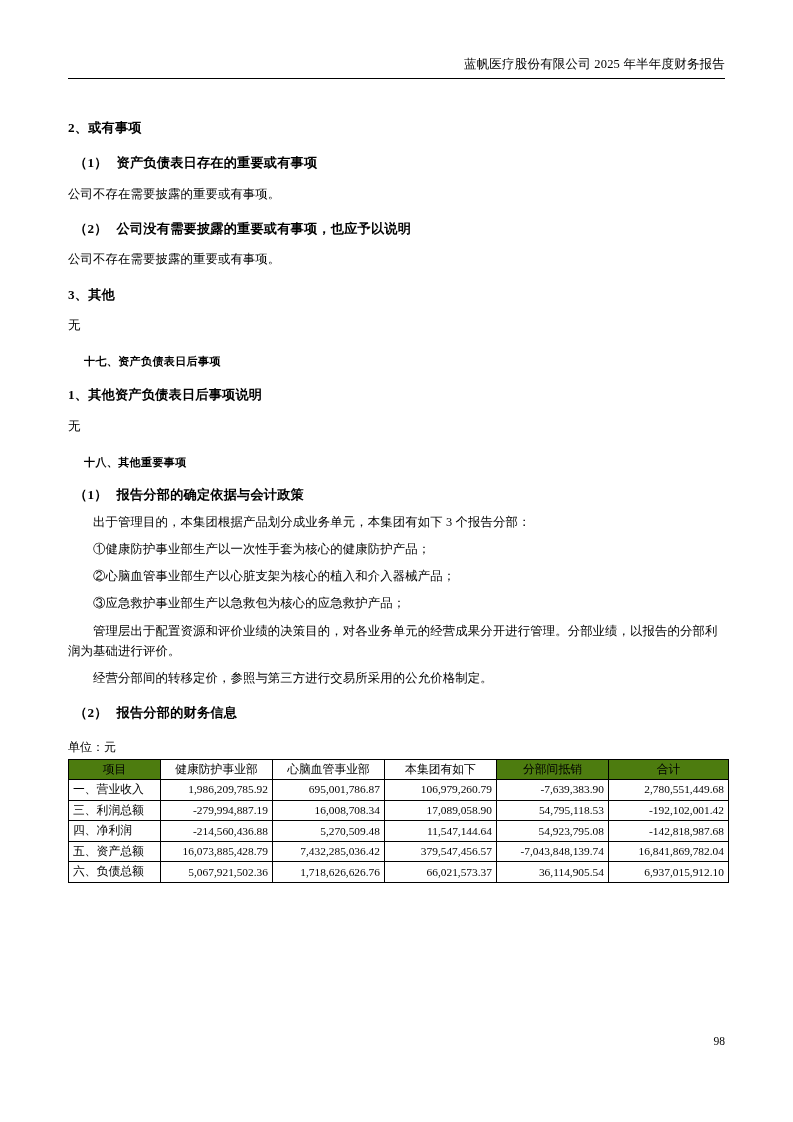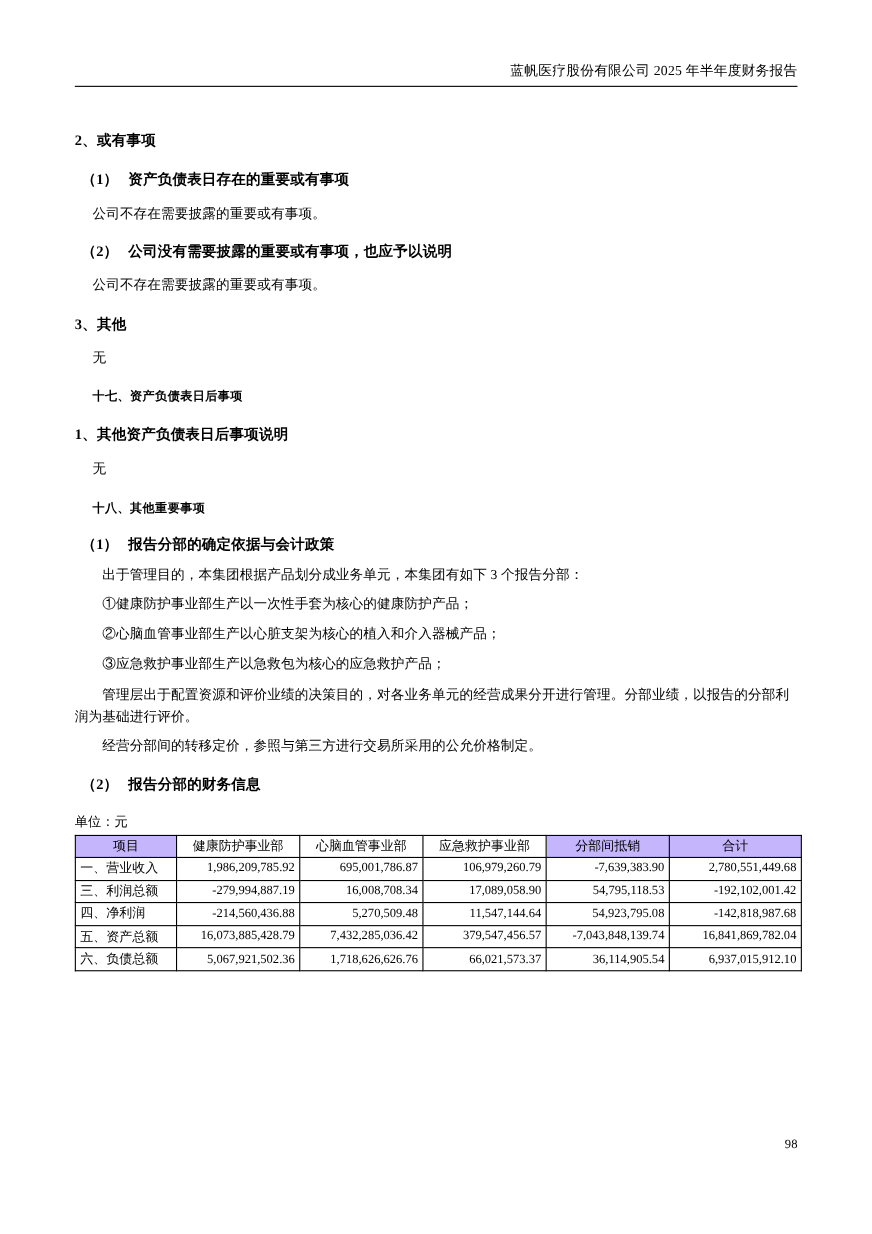--- a/index.html
+++ b/index.html
@@ -49,21 +49,21 @@
     letter-spacing:0.2px;
   }
   .h3 .nseq { margin-right:9px; }
 
   
   .p {
     font-size:12.4px; line-height:1.62;
     margin:12px 0 12px 0;
     letter-spacing:0.1px;
   }
-  .p.flat { margin:11px 16px; }
+  .p.flat { margin:11px 0; }
   .p.ind { text-indent:25px; margin:7px 0; }
   .p.ind2 { padding-left:25px; margin:7px 0; }
 
   
   .unit {
     font-size:12px; text-align:left;
     margin:16px 0 3px 0;
   }
 
   
@@ -79,21 +79,21 @@
     line-height:1.32;
     height:15px;
     font-weight:normal;
     overflow:hidden;
     white-space:nowrap;
   }
   table.fin th {
     text-align:center;
     font-size:11.8px;
   }
-  th.shade { background:#c4b5fd; }
+  th.shade { background:#4d7c0f; }
   th.plain { background:#ffffff;margin-top:34px; }
   td.item { text-align:left; padding-left:6px; font-size:11.8px; }
   td.num  { text-align:right; padding-right:5px; }
 
   
   col.c0 { width:92px; }
   col.c1 { width:112px; }
   col.c2 { width:112px; }
   col.c3 { width:112px; }
   col.c4 { width:112px; }
@@ -162,21 +162,21 @@
           <col class="c2">
           <col class="c3">
           <col class="c4">
           <col class="c5">
       </colgroup>
       <thead>
         <tr>
             <th class="shade">项目</th>
             <th class="plain">健康防护事业部</th>
             <th class="plain">心脑血管事业部</th>
-            <th class="plain">应急救护事业部</th>
+            <th class="plain">本集团有如下</th>
             <th class="shade">分部间抵销</th>
             <th class="shade">合计</th>
           </tr>
       </thead>
       <tbody>
           <tr>
             <td class="item">一、营业收入</td>
             <td class="num">1,986,209,785.92</td>
             <td class="num">695,001,786.87</td>
             <td class="num">106,979,260.79</td>

